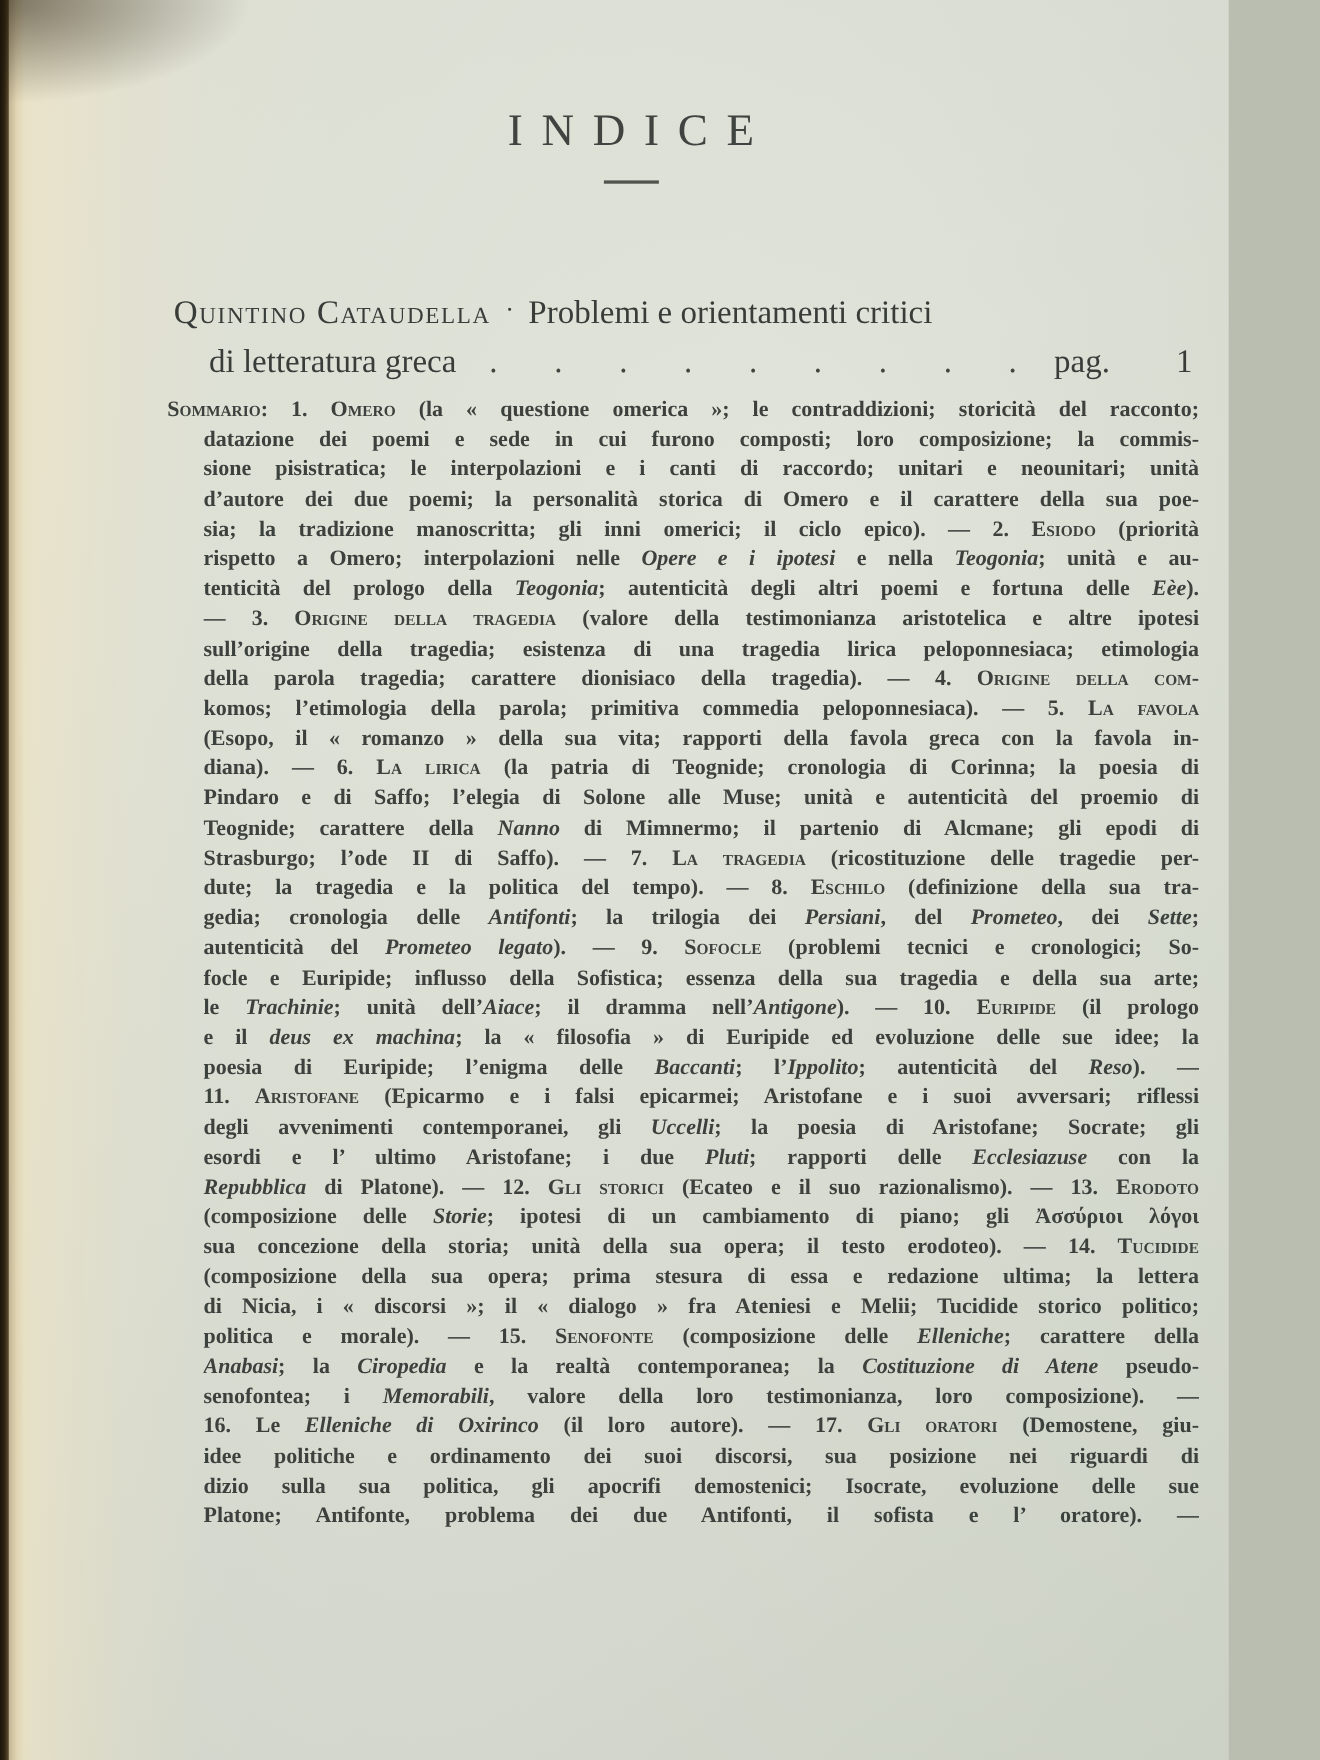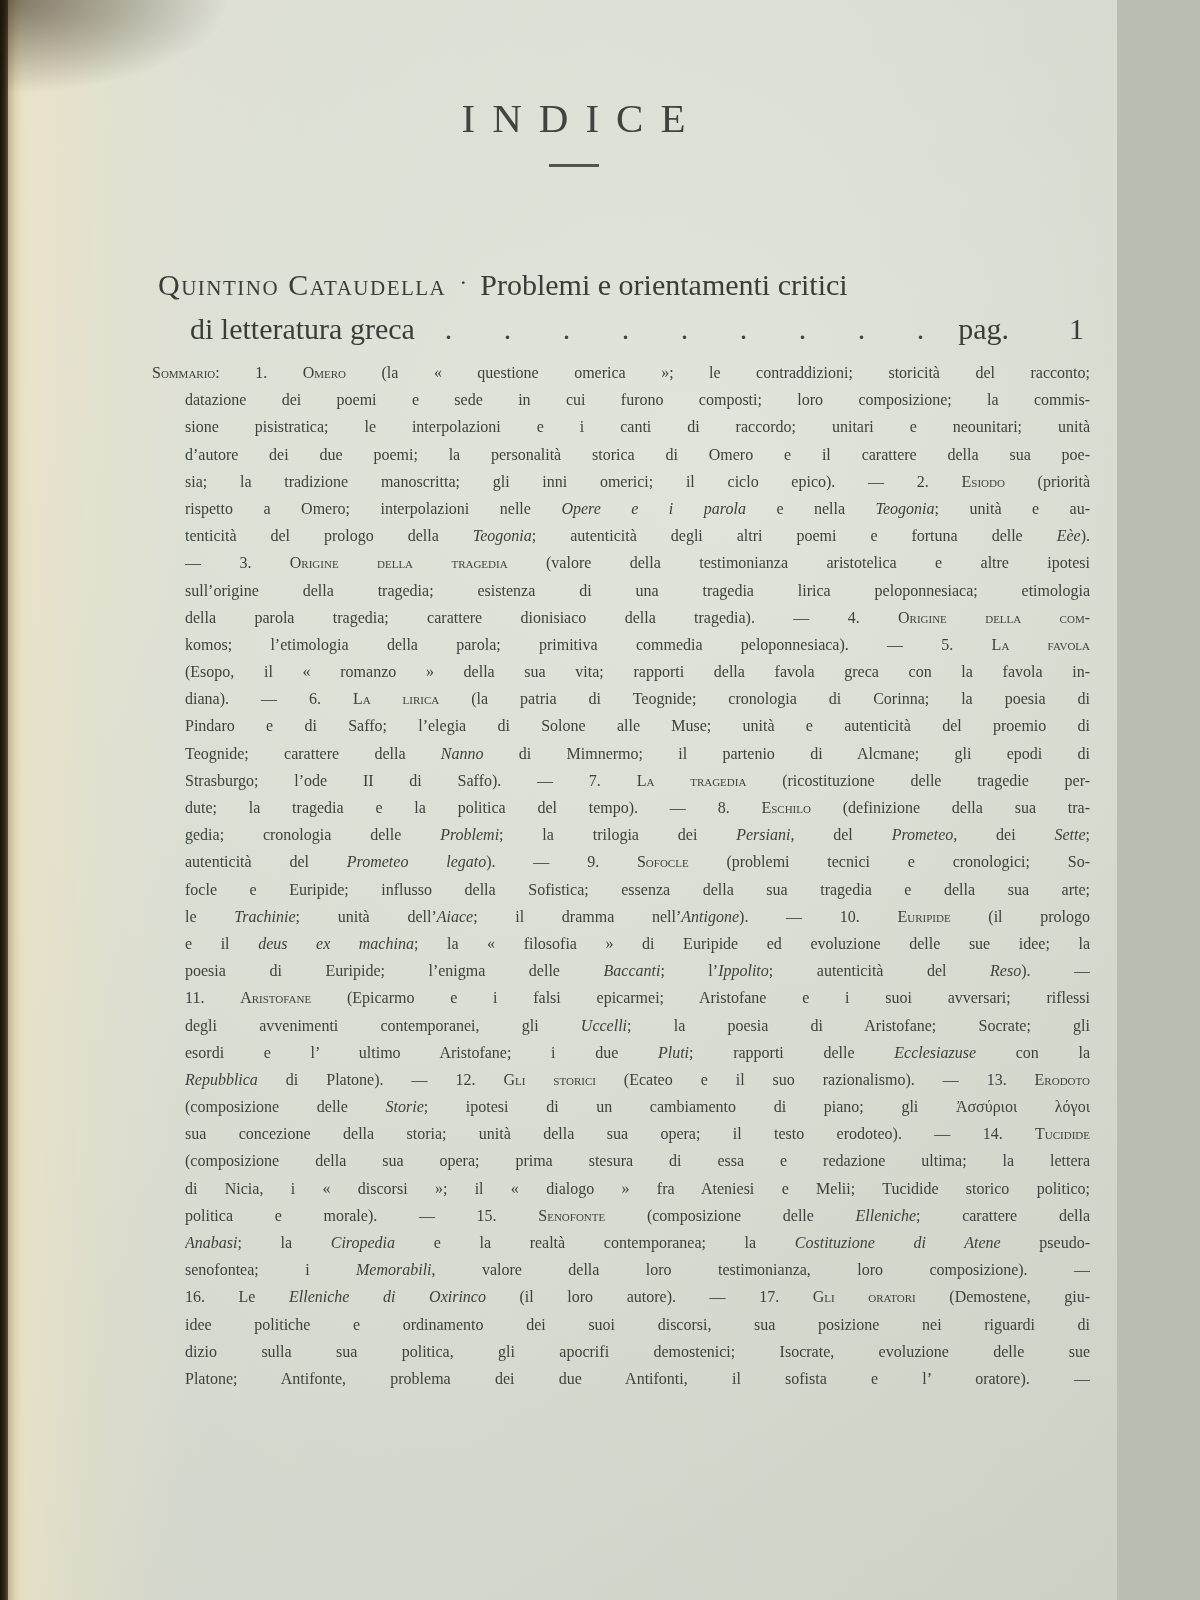--- a/index.html
+++ b/index.html
@@ -26,22 +26,22 @@
   .entry{position:absolute;left:158px;top:268px;width:938px;font-size:30px;color:#383d3a;}
   .entry-line1{white-space:nowrap;}
   .author{font-variant:small-caps;letter-spacing:1.5px;margin-top:13px;}
   .sep{display:inline-block;margin:0 13px;transform:translateY(-5px);font-size:24px;}
   .entry-line2{display:flex;align-items:baseline;margin-top:10px;padding-left:32px;}
   .t2{flex:none;}
   .dots{flex:1;overflow:hidden;white-space:nowrap;word-spacing:44px;padding-left:30px;color:#40453f;}
   .pag{flex:none;margin-left:6px;}
   .pnum{flex:none;margin-left:60px;margin-right:12px;}
 
-  .sommario{position:absolute;left:152px;top:359px;width:938px;font-size:16px;
-    line-height:27.2px;color:#3c413d;}
+  .sommario{position:absolute;left:152px;top:359px;width:938px;font-size:20px;
+    line-height:27.2px;color:#3c413d;font-weight:bold;}
   .som-line{height:27.2px;overflow:hidden;text-align:justify;text-align-last:justify;text-justify:inter-word;}
   .som-line.cont{margin-left:33px;}
   .sc{font-variant:small-caps;}
   .it{font-style:italic;}
 </style>
 </head>
 <body>
 
 <div class="page">
   <div class="edge-spine"></div>
@@ -64,33 +64,33 @@
       <span class="pnum">1</span>
     </div>
   </div>
 
   <div class="sommario">
       <div class="som-line"><span class="sc">Sommario: </span><span class="p">1. </span><span class="sc">Omero</span><span class="p"> (la « questione omerica »; le contraddizioni; storicità del racconto;</span></div>
       <div class="som-line cont"><span class="p">datazione dei poemi e sede in cui furono composti; loro composizione; la commis-</span></div>
       <div class="som-line cont"><span class="p">sione pisistratica; le interpolazioni e i canti di raccordo; unitari e neounitari; unità</span></div>
       <div class="som-line cont"><span class="p">d’autore dei due poemi; la personalità storica di Omero e il carattere della sua poe-</span></div>
       <div class="som-line cont"><span class="p">sia; la tradizione manoscritta; gli inni omerici; il ciclo epico). — 2. </span><span class="sc">Esiodo</span><span class="p"> (priorità</span></div>
-      <div class="som-line cont"><span class="p">rispetto a Omero; interpolazioni nelle </span><span class="it">Opere e i parola</span><span class="p"> e nella </span><span class="it">Teogonia</span><span class="p">; unità e au-</span></div>
+      <div class="som-line cont"><span class="p">rispetto a Omero; interpolazioni nelle </span><span class="it">Opere e i ipotesi</span><span class="p"> e nella </span><span class="it">Teogonia</span><span class="p">; unità e au-</span></div>
       <div class="som-line cont"><span class="p">tenticità del prologo della </span><span class="it">Teogonia</span><span class="p">; autenticità degli altri poemi e fortuna delle </span><span class="it">Eèe</span><span class="p">).</span></div>
       <div class="som-line cont"><span class="p">— 3. </span><span class="sc">Origine della tragedia</span><span class="p"> (valore della testimonianza aristotelica e altre ipotesi</span></div>
       <div class="som-line cont"><span class="p">sull’origine della tragedia; esistenza di una tragedia lirica peloponnesiaca; etimologia</span></div>
       <div class="som-line cont"><span class="p">della parola tragedia; carattere dionisiaco della tragedia). — 4. </span><span class="sc">Origine della com-</span></div>
       <div class="som-line cont"><span class="p">komos; l’etimologia della parola; primitiva commedia peloponnesiaca). — 5. </span><span class="sc">La favola</span></div>
       <div class="som-line cont"><span class="p">(Esopo, il « romanzo » della sua vita; rapporti della favola greca con la favola in-</span></div>
       <div class="som-line cont"><span class="p">diana). — 6. </span><span class="sc">La lirica</span><span class="p"> (la patria di Teognide; cronologia di Corinna; la poesia di</span></div>
       <div class="som-line cont"><span class="p">Pindaro e di Saffo; l’elegia di Solone alle Muse; unità e autenticità del proemio di</span></div>
       <div class="som-line cont"><span class="p">Teognide; carattere della </span><span class="it">Nanno</span><span class="p"> di Mimnermo; il partenio di Alcmane; gli epodi di</span></div>
       <div class="som-line cont"><span class="p">Strasburgo; l’ode II di Saffo). — 7. </span><span class="sc">La tragedia</span><span class="p"> (ricostituzione delle tragedie per-</span></div>
       <div class="som-line cont"><span class="p">dute; la tragedia e la politica del tempo). — 8. </span><span class="sc">Eschilo</span><span class="p"> (definizione della sua tra-</span></div>
-      <div class="som-line cont"><span class="p">gedia; cronologia delle </span><span class="it">Problemi</span><span class="p">; la trilogia dei </span><span class="it">Persiani</span><span class="p">, del </span><span class="it">Prometeo</span><span class="p">, dei </span><span class="it">Sette</span><span class="p">;</span></div>
+      <div class="som-line cont"><span class="p">gedia; cronologia delle </span><span class="it">Antifonti</span><span class="p">; la trilogia dei </span><span class="it">Persiani</span><span class="p">, del </span><span class="it">Prometeo</span><span class="p">, dei </span><span class="it">Sette</span><span class="p">;</span></div>
       <div class="som-line cont"><span class="p">autenticità del </span><span class="it">Prometeo legato</span><span class="p">). — 9. </span><span class="sc">Sofocle</span><span class="p"> (problemi tecnici e cronologici; So-</span></div>
       <div class="som-line cont"><span class="p">focle e Euripide; influsso della Sofistica; essenza della sua tragedia e della sua arte;</span></div>
       <div class="som-line cont"><span class="p">le </span><span class="it">Trachinie</span><span class="p">; unità dell’</span><span class="it">Aiace</span><span class="p">; il dramma nell’</span><span class="it">Antigone</span><span class="p">). — 10. </span><span class="sc">Euripide</span><span class="p"> (il prologo</span></div>
       <div class="som-line cont"><span class="p">e il </span><span class="it">deus ex machina</span><span class="p">; la « filosofia » di Euripide ed evoluzione delle sue idee; la</span></div>
       <div class="som-line cont"><span class="p">poesia di Euripide; l’enigma delle </span><span class="it">Baccanti</span><span class="p">; l’</span><span class="it">Ippolito</span><span class="p">; autenticità del </span><span class="it">Reso</span><span class="p">). —</span></div>
       <div class="som-line cont"><span class="p">11. </span><span class="sc">Aristofane</span><span class="p"> (Epicarmo e i falsi epicarmei; Aristofane e i suoi avversari; riflessi</span></div>
       <div class="som-line cont"><span class="p">degli avvenimenti contemporanei, gli </span><span class="it">Uccelli</span><span class="p">; la poesia di Aristofane; Socrate; gli</span></div>
       <div class="som-line cont"><span class="p">esordi e l’ ultimo Aristofane; i due </span><span class="it">Pluti</span><span class="p">; rapporti delle </span><span class="it">Ecclesiazuse</span><span class="p"> con la</span></div>
       <div class="som-line cont"><span class="it">Repubblica</span><span class="p"> di Platone). — 12. </span><span class="sc">Gli storici</span><span class="p"> (Ecateo e il suo razionalismo). — 13. </span><span class="sc">Erodoto</span></div>
       <div class="som-line cont"><span class="p">(composizione delle </span><span class="it">Storie</span><span class="p">; ipotesi di un cambiamento di piano; gli Ἀσσύριοι λόγοι</span></div>

